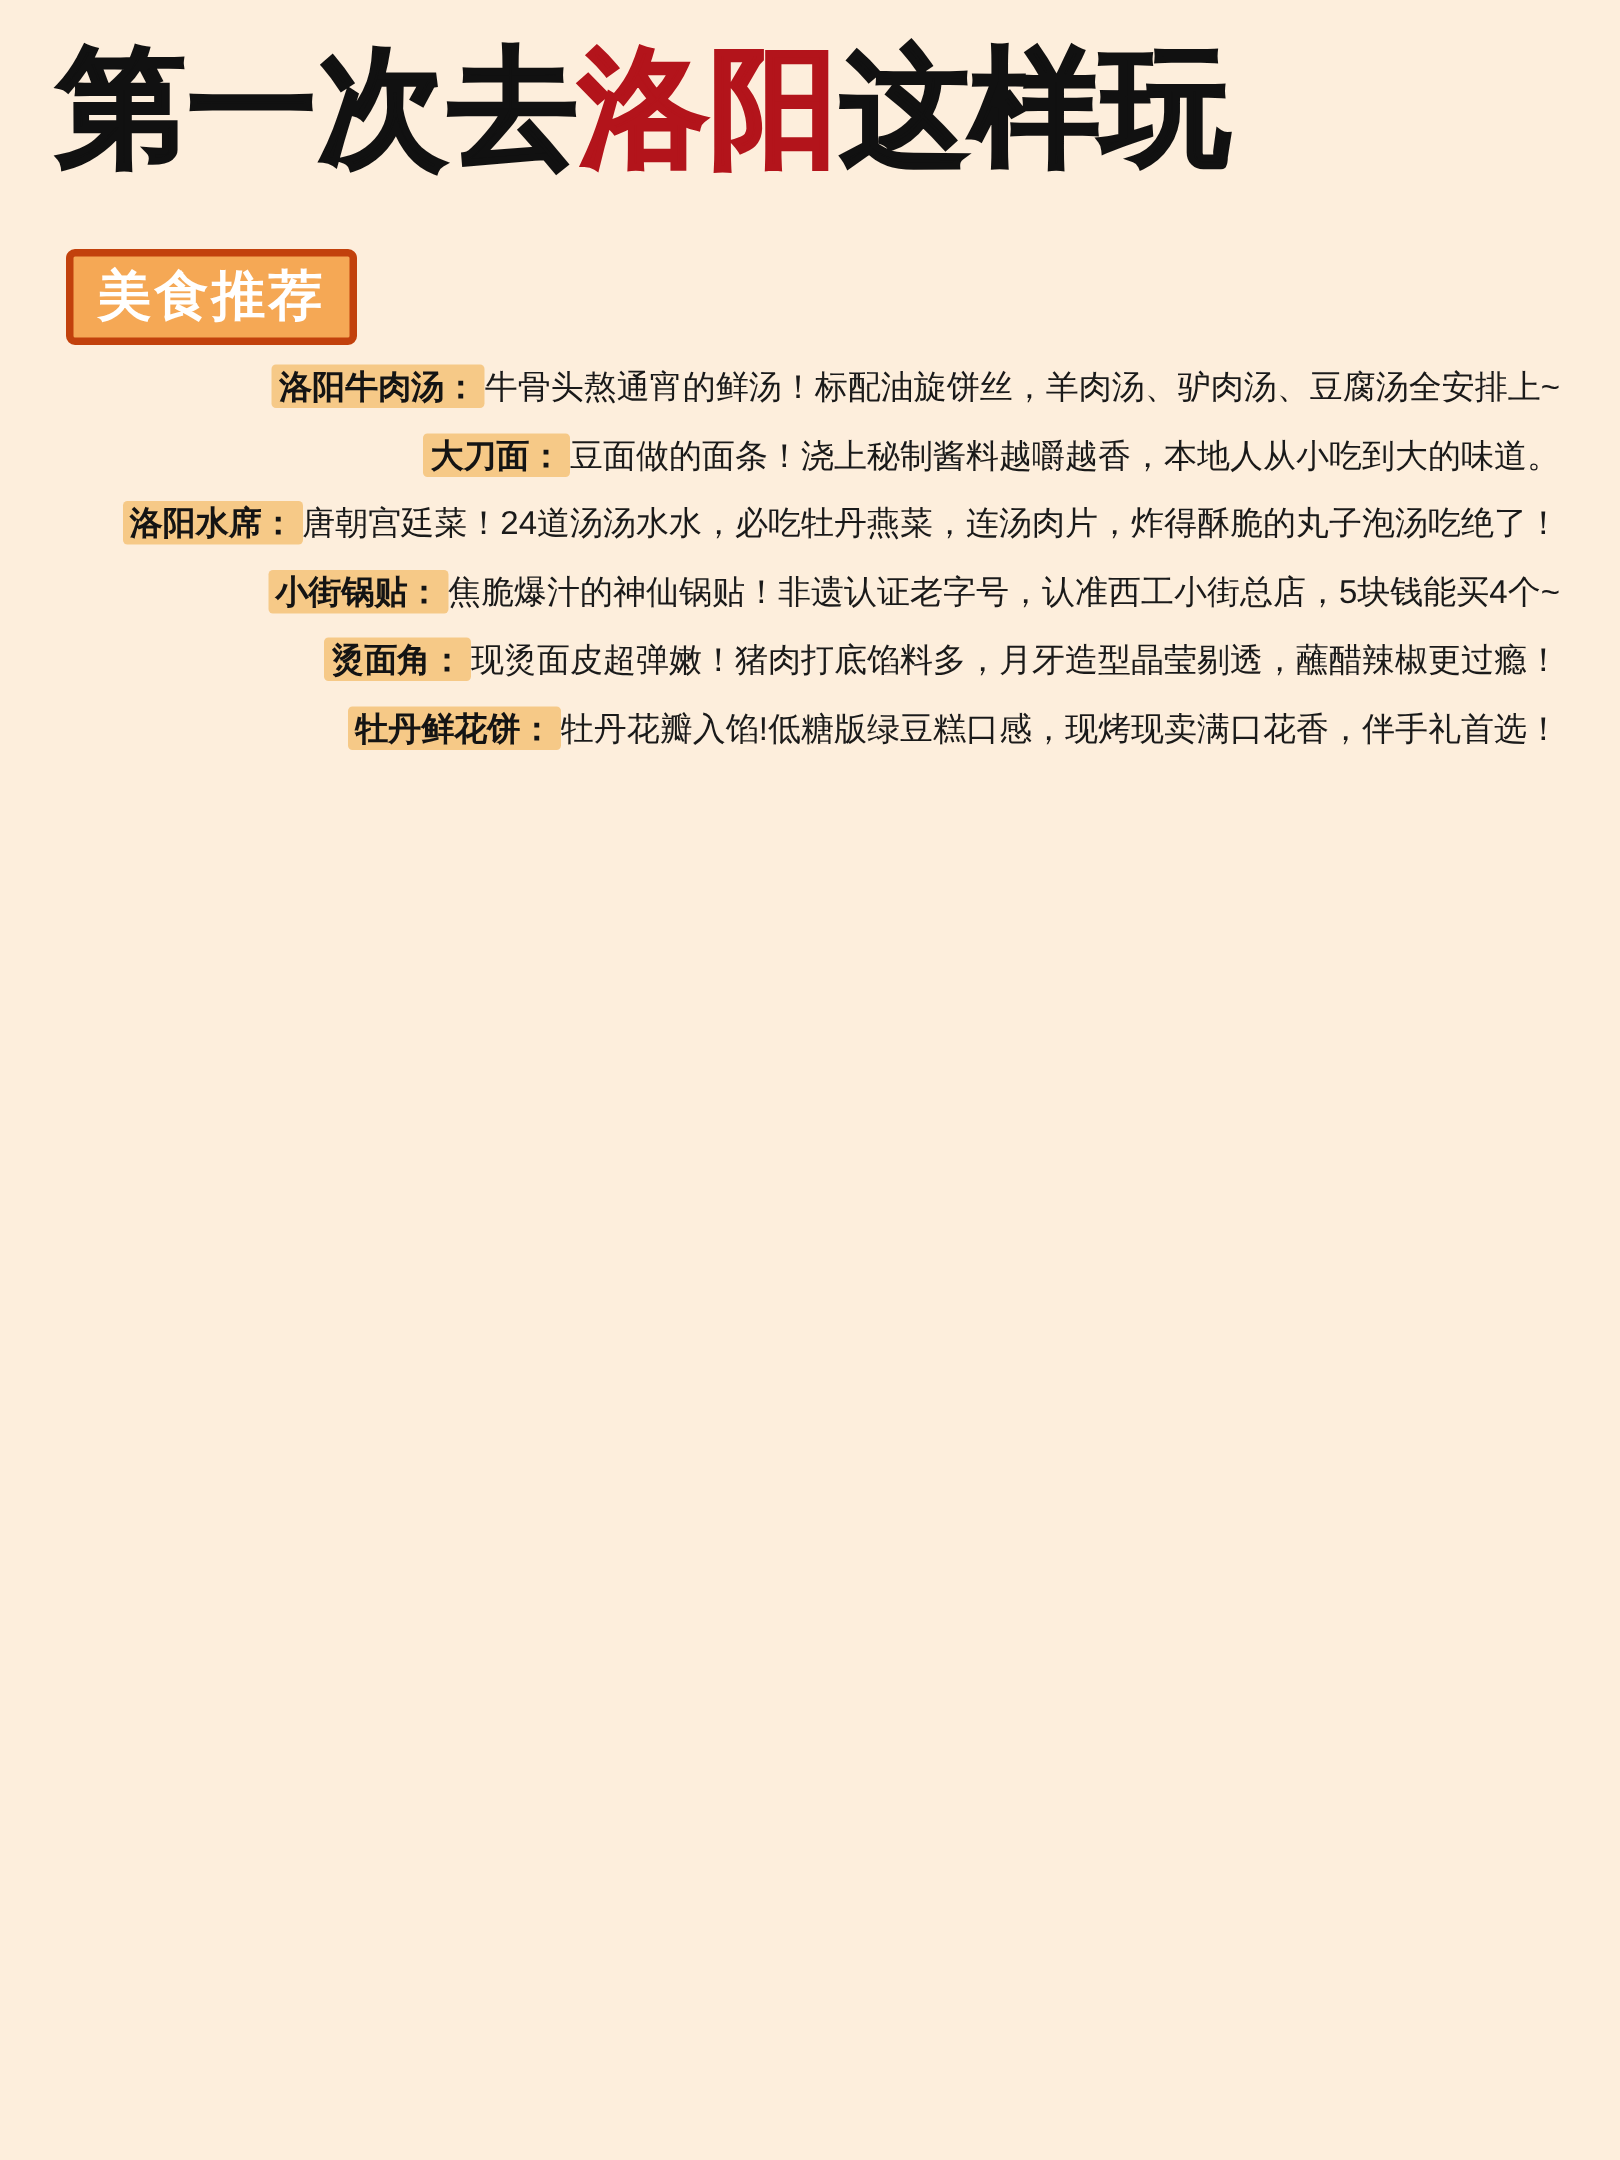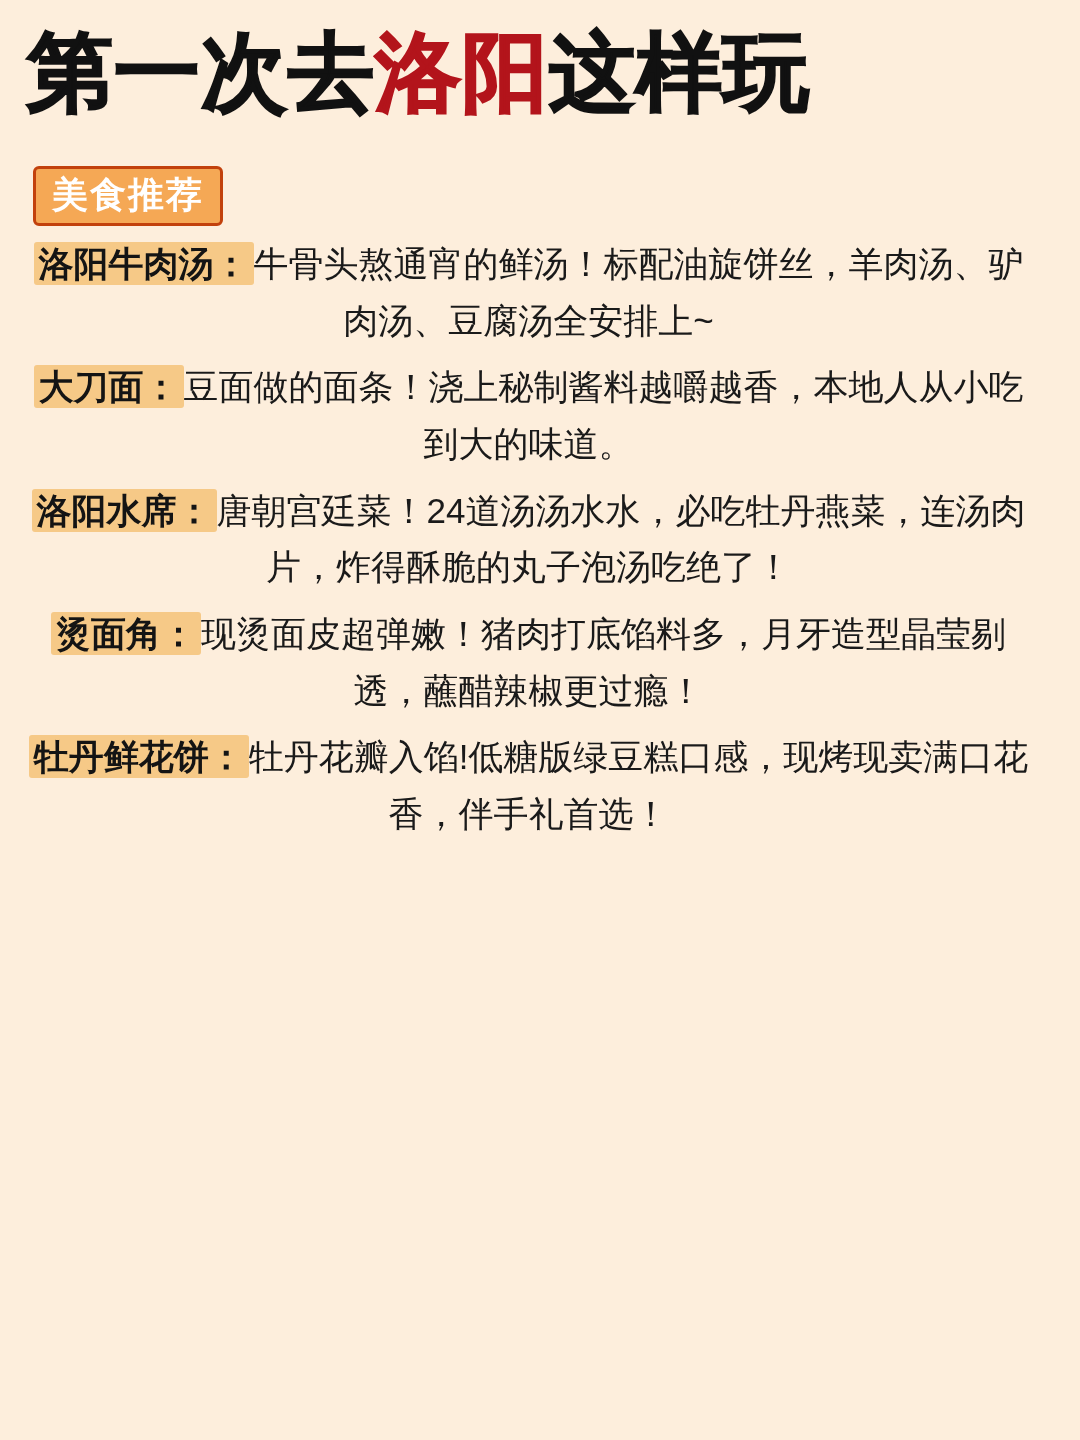--- a/index.html
+++ b/index.html
@@ -11,21 +11,21 @@
     height: 1440px;
     background: #fdeedc;
     font-family: "Liberation Sans", "DejaVu Sans", sans-serif;
     overflow: hidden;
   }
   .page {
     position: relative;
     width: 1080px;
     height: 1440px;
     box-sizing: border-box;
-    padding: 18px 40px 0 17px;
+    padding: 18px 40px 0 28px;
     background: #fdeedc;
   }
 
   
   .title {
     font-size: 86px;
     font-weight: 700;
     line-height: 1.12;
     letter-spacing: 1px;
     color: #111111;
@@ -43,35 +43,35 @@
     margin: 46px 0 10px 16px;
   }
   .badge {
     display: inline-block;
     background: #f5a855;
     color: #ffffff;
     font-size: 36px;
     font-weight: 700;
     letter-spacing: 2px;
     padding: 6px 16px 8px 16px;
-    border: 3px solid #c2410c;
+    border: 5px solid #c2410c;
     border-radius: 6px;
     line-height: 1.1;
   }
 
   
   .entries {
     margin-top: 6px;
   }
   .entry {
-    font-size: 35px;
+    font-size: 22px;
     line-height: 1.62;
     color: #1a1a1a;
     margin: 0 0 10px 0;
-    text-align: center;
+    text-align: right;
     word-break: break-all;
   }
   .entry .term {
     background: #f6c987;
     font-weight: 700;
     padding: 2px 5px;
     border-radius: 3px;
     color: #141414;
   }
   .entry .body {
@@ -88,17 +88,18 @@
   </h1>
 
   <div class="badge-row">
     <span class="badge">美食推荐</span>
   </div>
 
   <div class="entries" id="food-list">
       <p class="entry"><span class="term">洛阳牛肉汤：</span><span class="body">牛骨头熬通宵的鲜汤！标配油旋饼丝，羊肉汤、驴肉汤、豆腐汤全安排上~</span></p>
       <p class="entry"><span class="term">大刀面：</span><span class="body">豆面做的面条！浇上秘制酱料越嚼越香，本地人从小吃到大的味道。</span></p>
       <p class="entry"><span class="term">洛阳水席：</span><span class="body">唐朝宫廷菜！24道汤汤水水，必吃牡丹燕菜，连汤肉片，炸得酥脆的丸子泡汤吃绝了！</span></p>
+      <p class="entry"><span class="term">小街锅贴：</span><span class="body">焦脆爆汁的神仙锅贴！非遗认证老字号，认准西工小街总店，5块钱能买4个~</span></p>
       <p class="entry"><span class="term">烫面角：</span><span class="body">现烫面皮超弹嫩！猪肉打底馅料多，月牙造型晶莹剔透，蘸醋辣椒更过瘾！</span></p>
       <p class="entry"><span class="term">牡丹鲜花饼：</span><span class="body">牡丹花瓣入馅!低糖版绿豆糕口感，现烤现卖满口花香，伴手礼首选！</span></p>
     </div>
 
 </div>
 
 </body></html>

